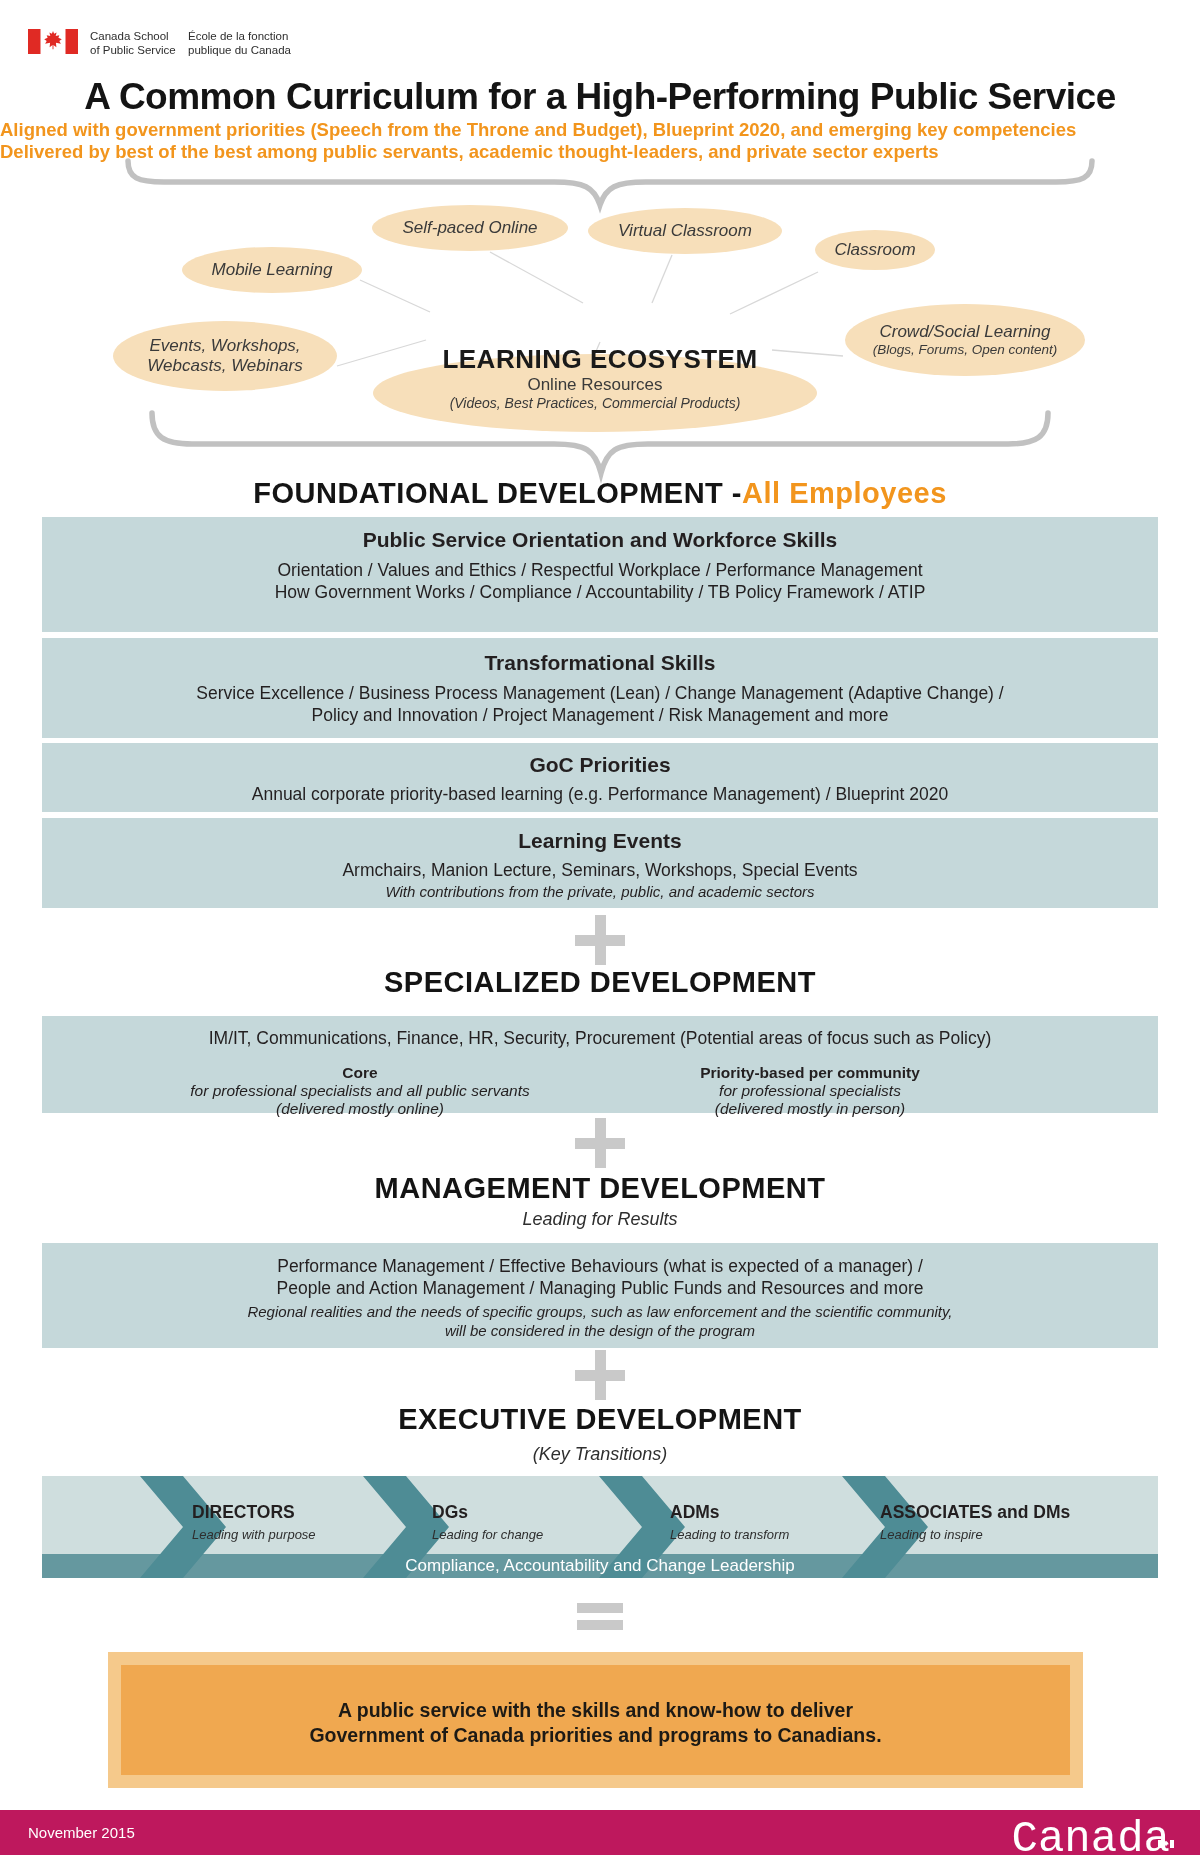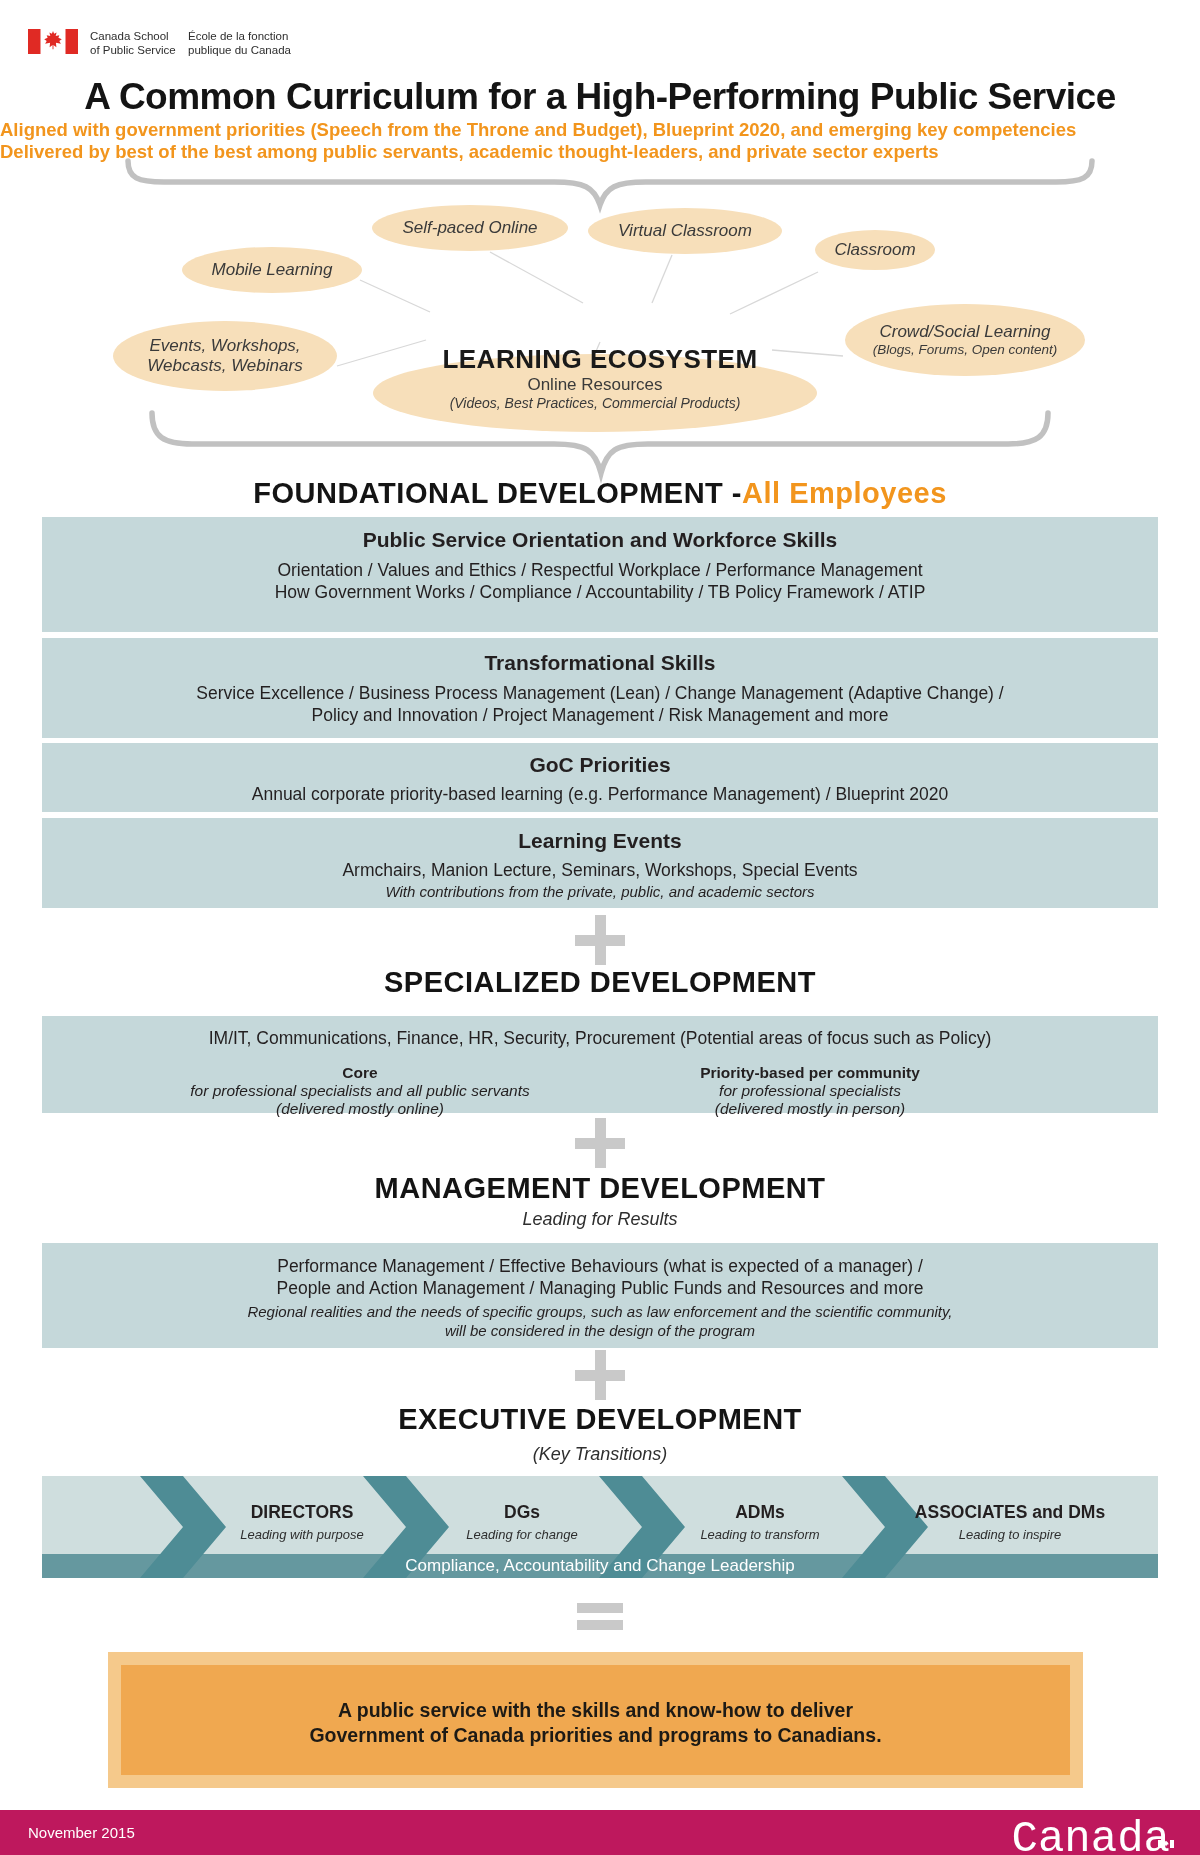--- a/index.html
+++ b/index.html
@@ -42,21 +42,21 @@
   .plus .pbar-v{position:absolute;left:19.5px;top:0;width:11px;height:50px;background:#c9c9c9;}
   .eqbar{width:46px;height:10px;background:#c9c9c9;}
 
   
   .band{left:42px;top:1476px;width:1116px;height:102px;background:#cfdede;}
   .strip{position:absolute;left:0;bottom:0;width:100%;height:24px;background:#65989f;}
   .strip-text{position:absolute;left:0;bottom:0;width:100%;height:24px;line-height:24px;
               text-align:center;color:#ffffff;font-size:17px;}
   .chev{position:absolute;top:0;height:102px;width:86px;background:#4e8c95;
         clip-path:polygon(0 0,50% 0,100% 50%,50% 100%,0 100%,50% 50%);}
-  .role{position:absolute;top:0;height:132px;text-align:center;}
+  .role{position:absolute;top:0;height:132px;text-align:left;}
   .role-title{font-size:17.5px;font-weight:bold;margin-top:26px;}
   .role-sub{font-size:13px;font-style:italic;margin-top:4px;color:#2e2e2e;}
 
   
   .result-outer{left:108px;top:1652px;width:975px;height:136px;background:#f5c98b;}
   .result-inner{position:absolute;left:13px;top:13px;width:949px;height:110px;background:#f0a850;
                 text-align:center;}
   .result-line{font-size:19.5px;font-weight:bold;line-height:25px;color:#1d1a15;}
 
   

